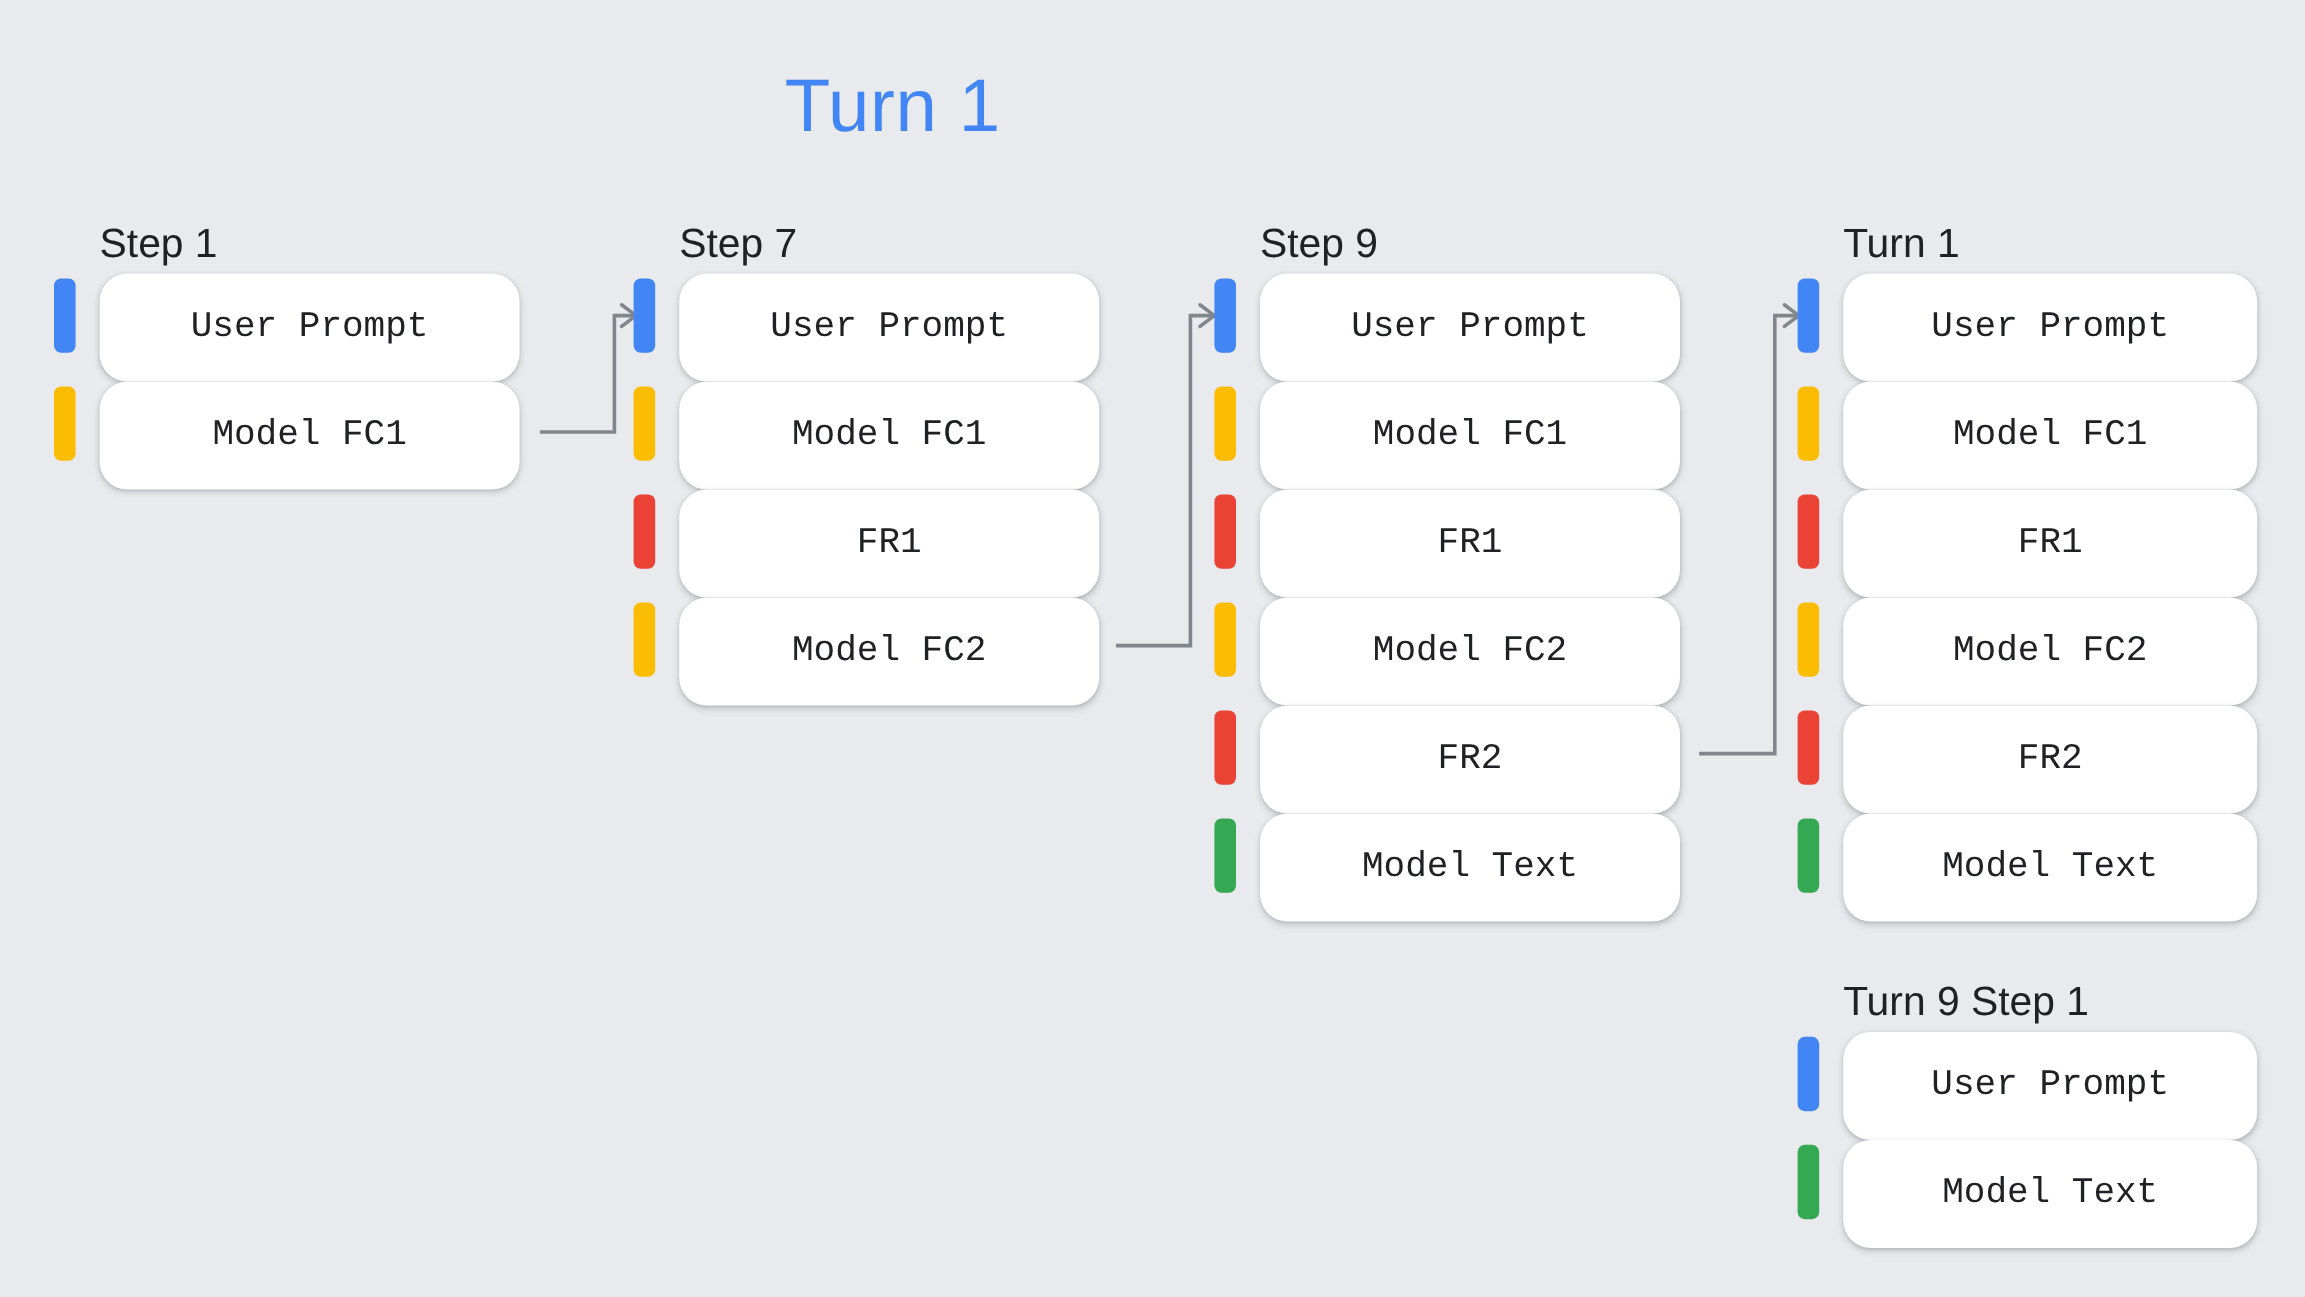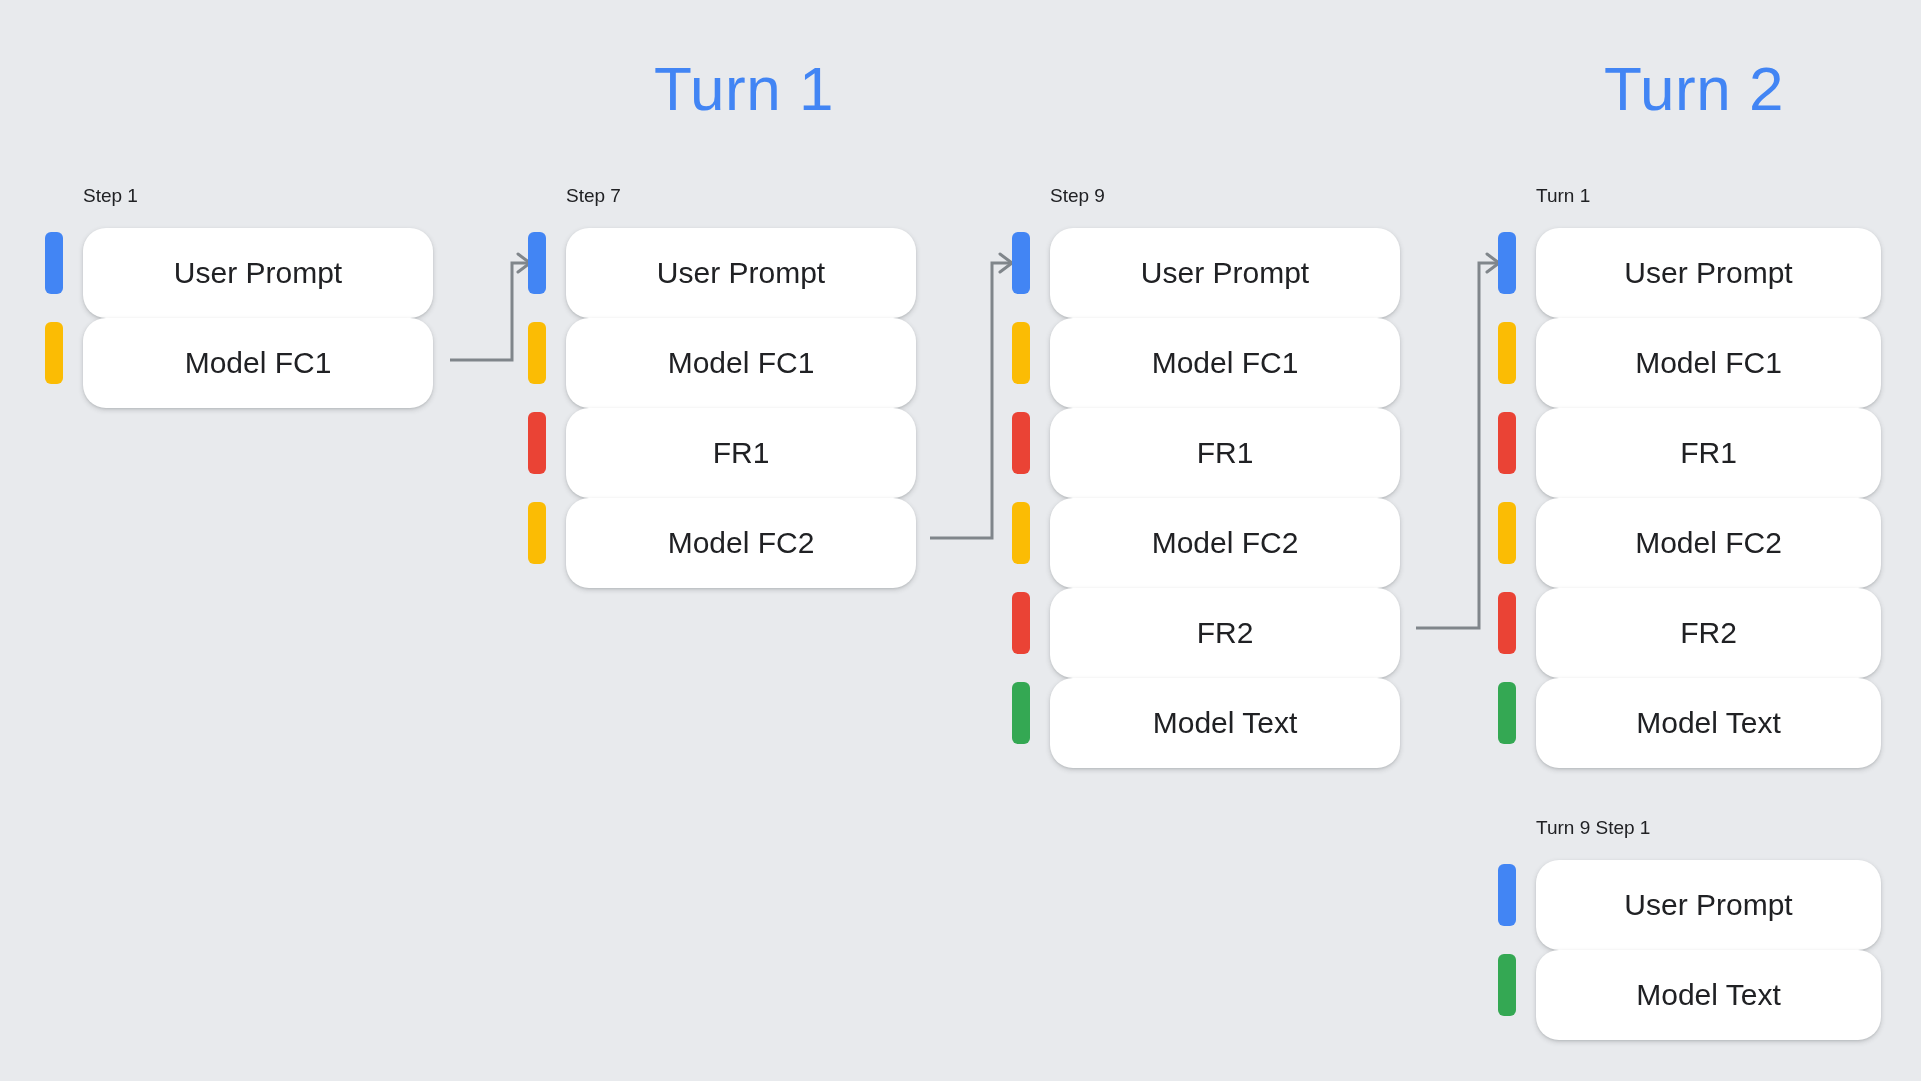--- a/index.html
+++ b/index.html
@@ -33,21 +33,21 @@
   }
 
   
   .column {
     position: absolute;
   }
   .col-label {
     position: absolute;
     top: -42px;
     left: 38px;
-    font-size: 19px;
+    font-size: 34px;
     color: #202124;
     white-space: nowrap;
     line-height: 1;
   }
 
   
   .row {
     position: relative;
     height: 70px;
     margin-bottom: 20px;
@@ -67,20 +67,21 @@
     position: absolute;
     left: 38px;
     top: 0;
     height: 90px;
     background: #ffffff;
     border-radius: 23px;
     box-shadow: 0 2px 5px rgba(60,64,67,0.22), 0 1px 2px rgba(60,64,67,0.10);
     display: flex;
     align-items: center;
     justify-content: center;
+    font-family: Liberation Mono, monospace;
   }
   .card-label {
     font-size: 30px;
     color: #202124;
     white-space: nowrap;
     line-height: 1;
   }
 
   
   .connector {
@@ -104,21 +105,20 @@
     stroke-linejoin: round;
   }
 </style>
 </head>
 <body>
 
 <div id="canvas">
 
   <div class="turn-heading" style="left:654px; top:58px;">Turn 1</div>
 
-  <div class="turn-heading" style="left:1604px; top:58px;">Turn 2</div>
 
   <div class="column" style="left:45px; top:228px;">
     <div class="col-label">Step 1</div>
 
     <div class="row">
       <div class="bar" style="background:#4285f4;"></div>
       <div class="card" style="width:350px;">
         <span class="card-label">User Prompt</span>
       </div>
     </div>

